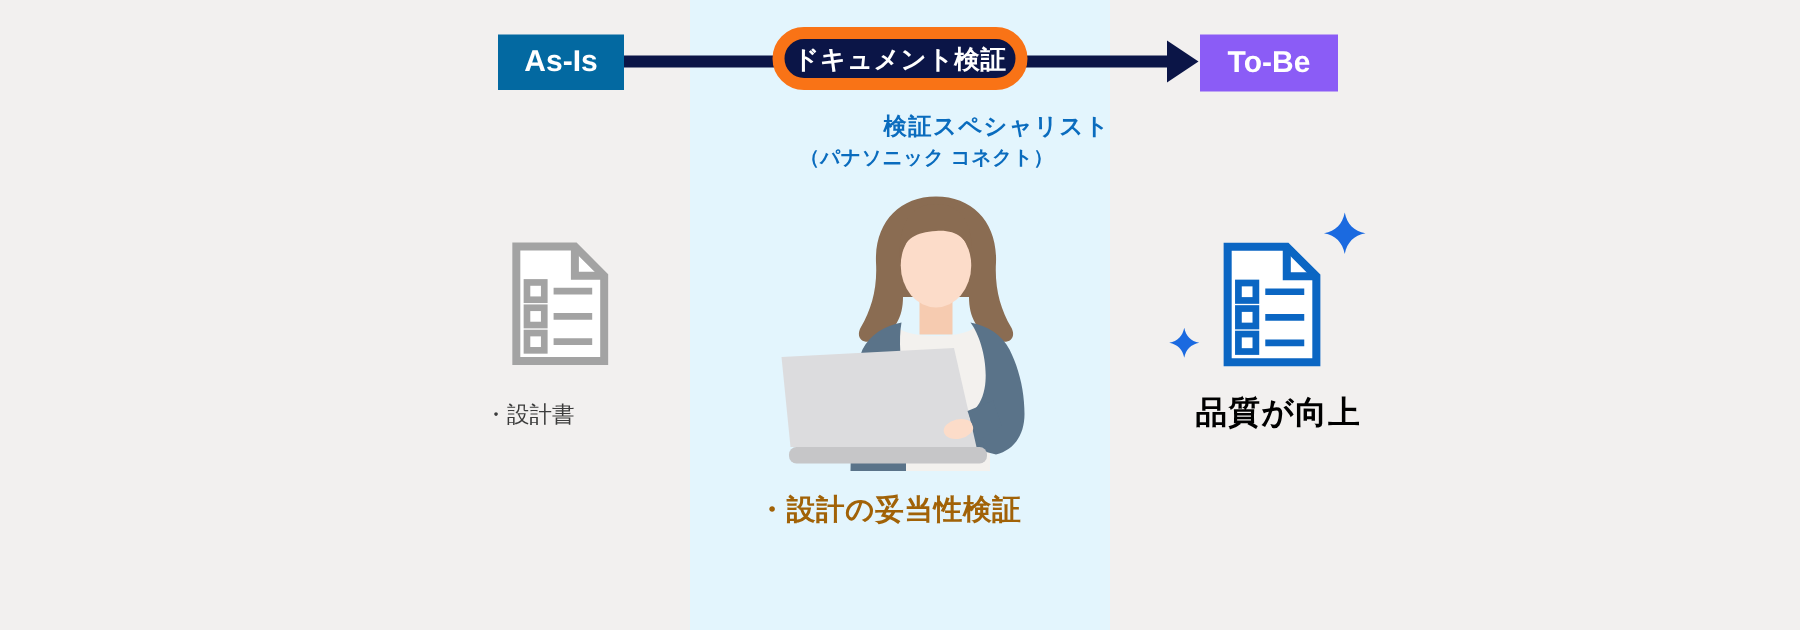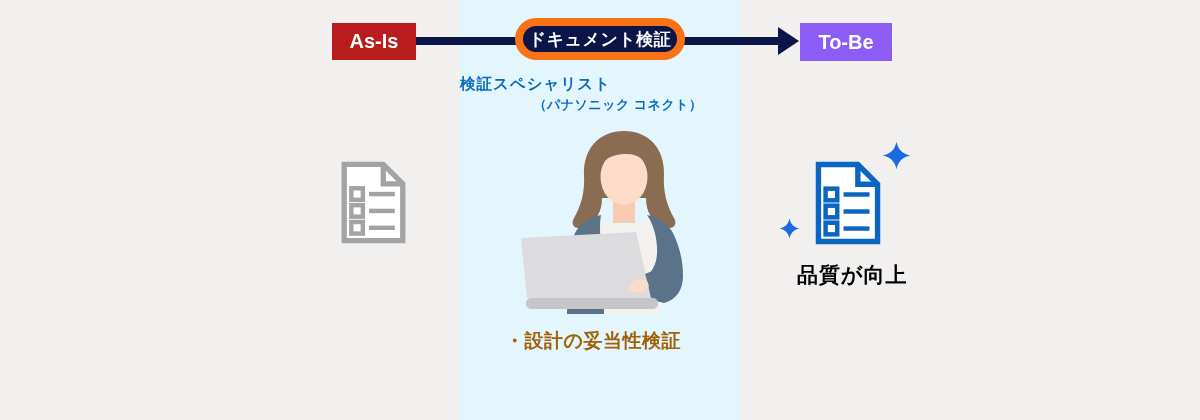--- a/index.html
+++ b/index.html
@@ -6,42 +6,42 @@
   body{
     width:1200px;height:420px;position:relative;overflow:hidden;
     background:#f2f0ef;
     font-family:"Liberation Sans","DejaVu Sans",sans-serif;
   }
   .abs{position:absolute;}
   
   .band{left:460px;top:0;width:280px;height:420px;background:#e3f5fd;}
   
   .asis-box{
-    left:332px;top:23px;width:84px;height:37px;background:#b91c1c;
+    left:332px;top:23px;width:84px;height:37px;background:#0369a1;
     color:#fff;font-weight:700;font-size:20px;
     display:flex;align-items:center;justify-content:center;z-index:2;
   }
   .arrow-line{left:416px;top:37px;width:362px;height:8px;background:#0b1547;z-index:1;}
   .arrow-head{
     left:778px;top:27px;width:0;height:0;z-index:1;
     border-left:21px solid #0b1547;border-top:14px solid transparent;border-bottom:14px solid transparent;
   }
   .pill{
     left:515px;top:18px;width:170px;height:42px;box-sizing:border-box;
     background:#0b1547;border:8px solid #f97316;border-radius:22px;
     color:#fff;font-weight:700;font-size:17px;letter-spacing:.5px;
     display:flex;align-items:center;justify-content:center;z-index:3;
   }
   .tobe-box{
     left:800px;top:23px;width:92px;height:38px;background:#8b5cf6;
     color:#fff;font-weight:700;font-size:20px;
     display:flex;align-items:center;justify-content:center;z-index:2;
   }
   .spec-title{
-    left:460px;top:74px;width:280px;text-align:left;
+    left:460px;top:74px;width:280px;text-align:right;
     color:#0a6cbe;font-weight:700;font-size:15.5px;letter-spacing:1px;
   }
   .spec-sub{
     left:460px;top:96px;width:316px;text-align:center;
     color:#0a6cbe;font-weight:700;font-size:13px;letter-spacing:.5px;
   }
   
   .asis-icon{left:338px;top:159px;width:71px;height:87px;}
   .asis-list{left:323px;top:263px;color:#3c3c3c;font-size:15px;line-height:27px;}
   .tobe-icon{left:811px;top:160px;width:74px;height:86px;}
@@ -73,20 +73,21 @@
     <path d="M7 5 H51 L73 27 V91 H7 Z" fill="#ffffff" stroke="currentColor" stroke-width="6" stroke-linejoin="miter"></path>
     <path d="M51 5 V27 H73" fill="none" stroke="currentColor" stroke-width="6"></path>
     <rect x="15" y="32" width="13" height="13" fill="#ffffff" stroke="currentColor" stroke-width="5"></rect>
     <rect x="15" y="51" width="13" height="13" fill="#ffffff" stroke="currentColor" stroke-width="5"></rect>
     <rect x="15" y="70" width="13" height="13" fill="#ffffff" stroke="currentColor" stroke-width="5"></rect>
     <line x1="35" y1="38.5" x2="64" y2="38.5" stroke="currentColor" stroke-width="5"></line>
     <line x1="35" y1="57.5" x2="64" y2="57.5" stroke="currentColor" stroke-width="5"></line>
     <line x1="35" y1="76.5" x2="64" y2="76.5" stroke="currentColor" stroke-width="5"></line>
   </svg>
   <div class="abs asis-list">
+    <div>・設計書</div>
   </div>
 
   <svg class="abs person" viewBox="0 0 220 186">
 
     <path d="M124 3 C149 3 165 21 164 47 C163 64 167 78 174 90 C178 97 173 102 165 99
              C151 94 146 83 146 70 L102 70 C102 83 97 94 83 99 C75 102 70 97 74 90
              C81 78 85 64 84 47 C83 21 99 3 124 3 Z" fill="#8a6c52"></path>
 
     <path d="M113 66 H135 V95 H113 Z" fill="#f6cbb0"></path>
 

